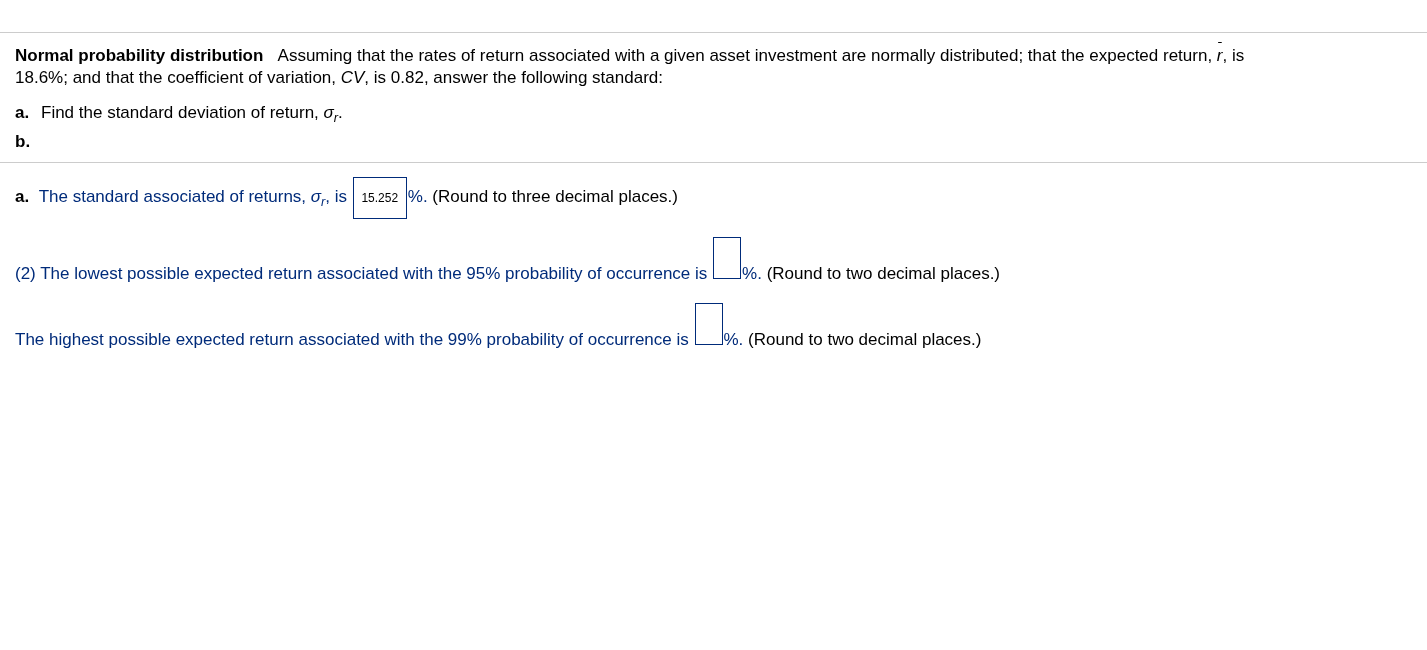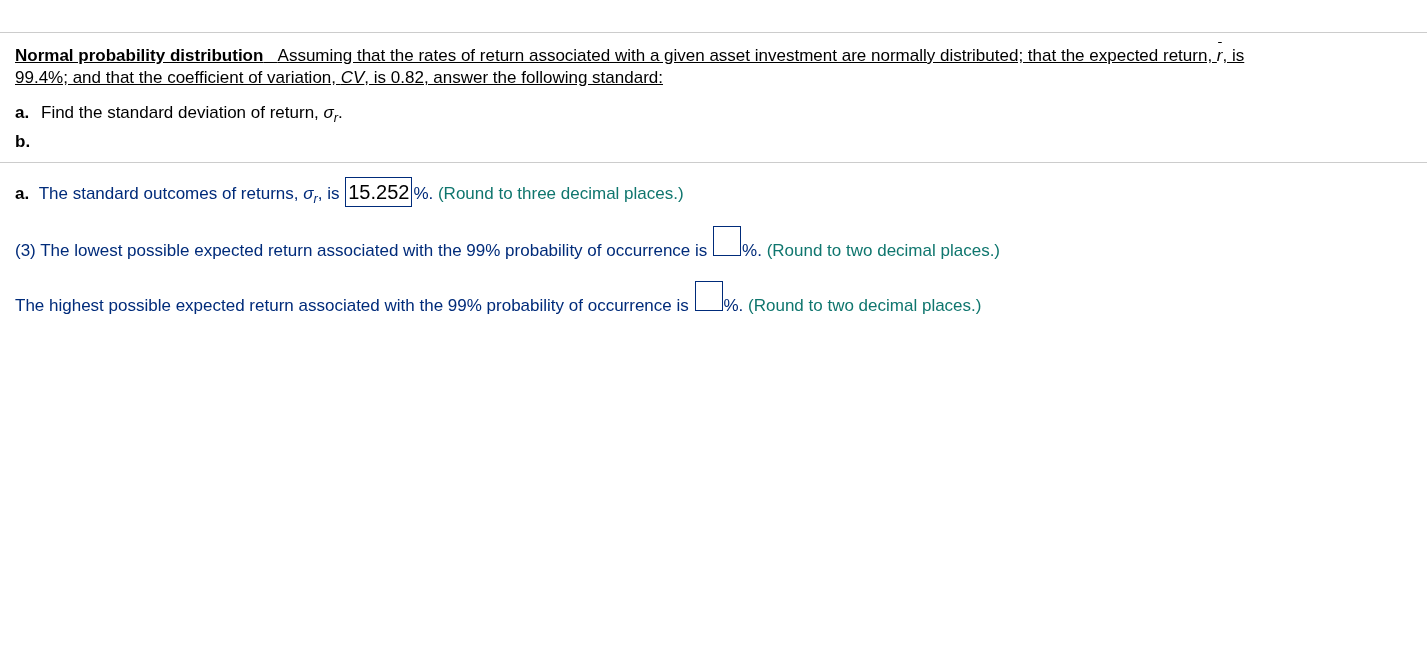--- a/index.html
+++ b/index.html
@@ -21,21 +21,20 @@
     margin: 32px 0 12px 0;
   }
   hr.mid {
     border: none;
     border-top: 1px solid #ccc;
     margin: 10px 0 14px 0;
   }
   .intro {
     line-height: 1.3;
     margin-bottom: 14px;
-    text-decoration: underline;
   }
   .bold { font-weight: bold; }
   .italic { font-style: italic; }
   .rbar {
     display: inline-block;
     position: relative;
     font-style: italic;
   }
   .rbar::before {
     content: "";
@@ -76,45 +75,45 @@
   .answer-block .row.first {
     margin-top: 0;
   }
   .black { color: #000; }
   .input-box {
     display: inline-block;
     border: 1px solid #002b7a;
     height: 20px;
     min-width: 22px;
     vertical-align: baseline;
-    padding: 4px 2px;
-    font-size: 20px;
+    padding: 10px 2px;
+    font-size: 12px;
     line-height: 20px;
     text-align: center;
     color: #000;
     margin: 0 1px;
     box-sizing: content-box;
   }
   .input-box.filled {
     min-width: 48px;
   }
   .hint {
-    color: #0f766e;
+    color: #000000;
   }
 </style>
 </head>
 <body>
 
 <hr class="top">
 
 <div class="content">
 
   <div class="intro">
     <span class="bold">Normal probability distribution</span>&nbsp;&nbsp;&nbsp;<span>Assuming that the rates of return associated with a given asset investment are normally distributed; that the expected return, </span><span class="rbar">r</span><span>, is</span><br>
-    <span>99.4%; and that the coefficient of variation, </span><span class="italic">CV</span><span>, is 0.82, answer the following standard:</span>
+    <span>18.6%; and that the coefficient of variation, </span><span class="italic">CV</span><span>, is 0.82, answer the following standard:</span>
   </div>
 
   <div class="qlist">
     <div class="qline">
       <span class="qlabel">a.</span>
       <span>
         <span>Find the standard deviation of return, </span><span class="sigma">σ<sub>r</sub></span><span>.</span>
       </span>
     </div>
     <div class="qline">
@@ -122,28 +121,28 @@
     </div>
   </div>
 
 </div>
 
 <hr class="mid">
 
 <div class="content answer-block">
 
   <div class="row first">
-    <span class="bold black">a.</span>&nbsp;&nbsp;<span>The standard outcomes of returns, </span><span class="sigma">σ<sub>r</sub></span><span>, is </span><span class="input-box filled">15.252</span><span>%.  </span><span class="hint">(Round to three decimal places.)</span>
+    <span class="bold black">a.</span>&nbsp;&nbsp;<span>The standard associated of returns, </span><span class="sigma">σ<sub>r</sub></span><span>, is </span><span class="input-box filled">15.252</span><span>%.  </span><span class="hint">(Round to three decimal places.)</span>
   </div>
 
 
 
+  <div class="row">
+    <span>(2) The lowest possible expected return associated with the 95% probability of occurrence is </span><span class="input-box"></span><span>%.  </span><span class="hint">(Round to two decimal places.)</span>
+  </div>
 
 
-  <div class="row">
-    <span>(3) The lowest possible expected return associated with the 99% probability of occurrence is </span><span class="input-box"></span><span>%.  </span><span class="hint">(Round to two decimal places.)</span>
-  </div>
 
   <div class="row">
     <span>The highest possible expected return associated with the 99% probability of occurrence is </span><span class="input-box"></span><span>%.  </span><span class="hint">(Round to two decimal places.)</span>
   </div>
 
 </div>
 
 </body></html>

